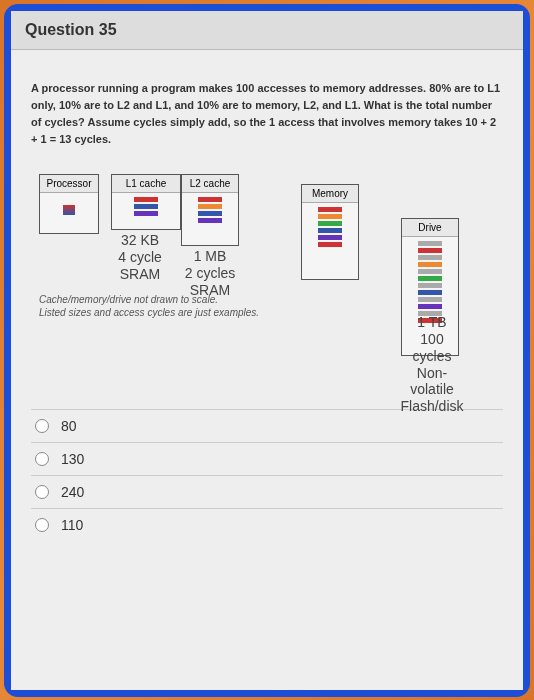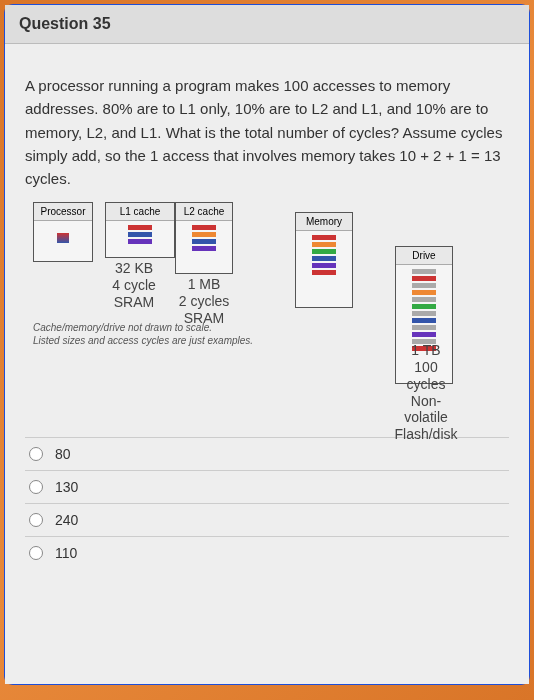--- a/index.html
+++ b/index.html
@@ -6,41 +6,42 @@
     body {
       width: 534px;
       height: 700px;
       background: linear-gradient(135deg, #d97528 0%, #e8893a 50%, #d97528 100%);
       font-family: Arial, Helvetica, sans-serif;
       padding: 4px;
       overflow: hidden;
     }
     .question-container {
       background: #c2410c;
-      border: 1px solid #1d4ed8;
-      border-radius: 9px;
+      border: 7px solid #1d4ed8;
+      border-radius: 14px;
     }
     .question-header {
       background: #ddd;
       border-bottom: 1px solid #bbb;
       padding: 10px 14px;
       font-size: 16px;
       font-weight: bold;
       color: #333;
     }
     .question-body {
       padding: 30px 20px 20px 20px;
       background: #eeeeee;
       min-height: 640px;
     }
     .question-text {
-      font-size: 15px;
+      font-size: 11px;
       line-height: 1.55;
       color: #333;
-      margin-bottom: 12px;
+      margin-bottom: 26px;
+      font-weight: bold;
     }
     .diagram {
       position: relative;
       height: 210px;
       margin-bottom: 25px;
     }
     .box {
       position: absolute;
       border: 1px solid #555;
       background: #f5f5f5;

